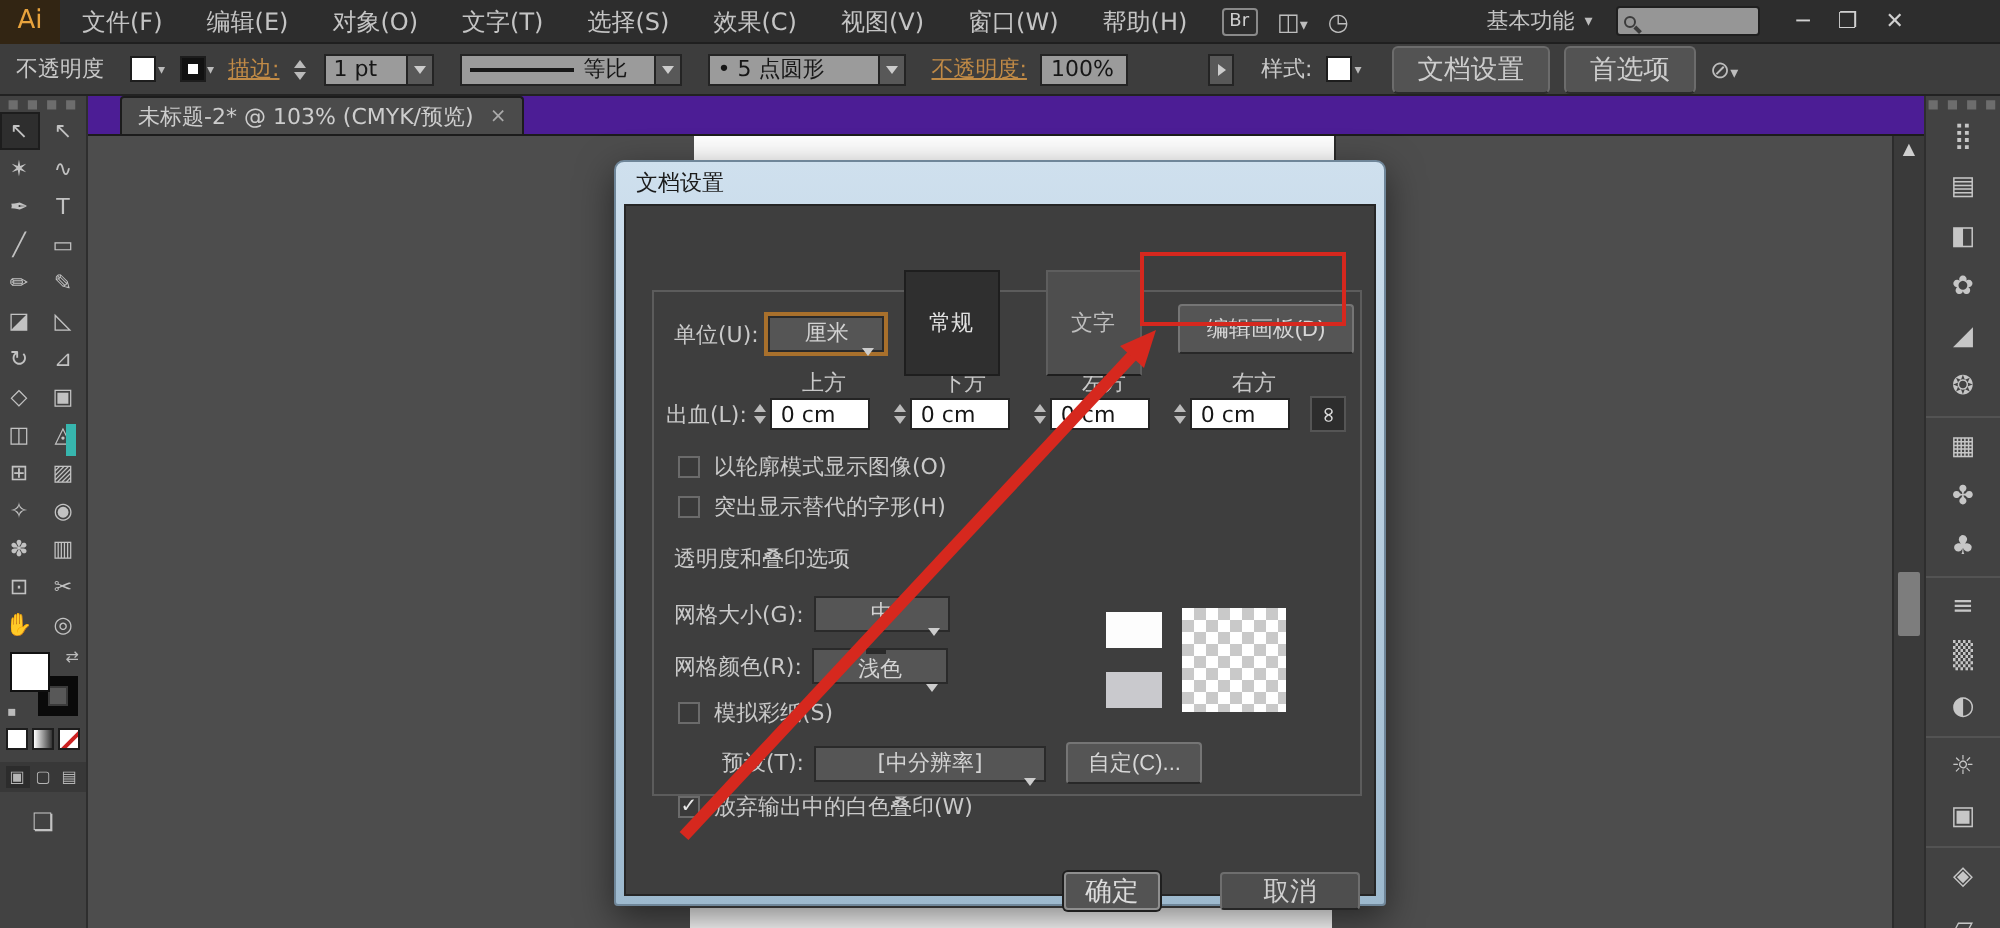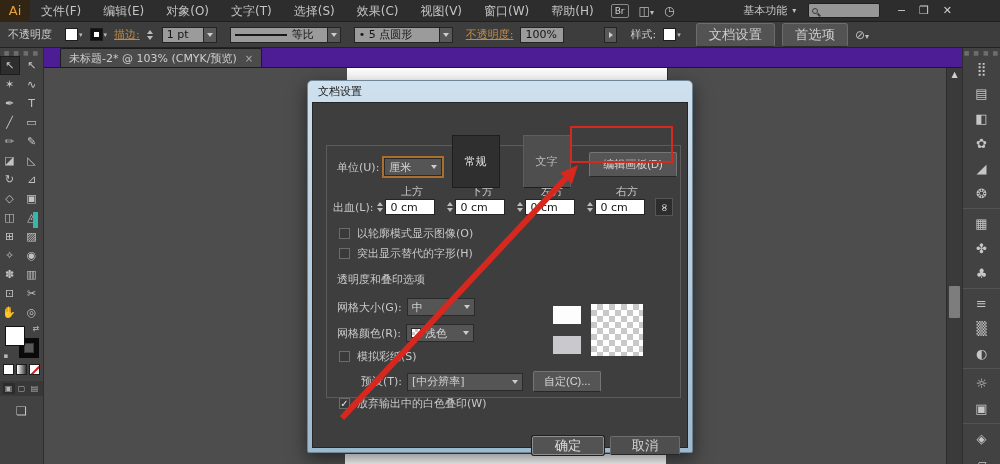--- a/index.html
+++ b/index.html
@@ -90,35 +90,35 @@
   .dialog { position:absolute; left:307px; top:80px; width:386px; height:373px; background:linear-gradient(180deg,#cfe0ee,#9db9ce); border:1px solid #6f8699; border-radius:5px 5px 2px 2px; box-shadow:0 6px 18px rgba(0,0,0,.5); }
   .dlg-title { height:21px; line-height:21px; padding-left:10px; color:#1b1b1b; font-size:11px; }
   .dlg-body { position:absolute; left:4px; top:21px; right:4px; bottom:4px; background:#3e3e3e; border:1px solid #262626; }
   .groupbox { position:absolute; left:13px; top:42px; width:355px; height:253px; border:1px solid #5c5c5c; }
   .dlg-tabs { position:absolute; left:0; top:32px; width:100%; display:flex; justify-content:center; gap:1px; z-index:2; }
   .dlg-tab { padding:18px 12px; font-size:11px;margin-left:22px; }
   .dlg-tab.active { background:#2f2f2f; border:1px solid #1e1e1e; color:#e2e2e2; }
   .dlg-tab.idle { background:#4e4e4e; border:1px solid #5e5e5e; border-bottom-color:#1e1e1e; color:#bdbdbd; }
   .drow { position:absolute; display:flex; align-items:center; }
   .dlabel { color:#c9c9c9; }
-  .ddd { background:#555; border:1px solid #2a2a2a; height:18px; display:inline-flex; align-items:center; color:#d3d3d3; padding:0 4px; position:relative; }
+  .ddd { background:#555; border:1px solid #2a2a2a; height:18px; display:inline-flex; align-items:center; color:#d3d3d3; padding:0 4px; position:relative;flex-direction:column; }
   .ddd .caret { margin-left:auto; width:0; height:0; border-left:3.5px solid transparent; border-right:3.5px solid transparent; border-top:4px solid #ccc; }
   .ddd.hl { box-shadow:0 0 0 2px #a8702c; }
   .dfield { background:#ffffff; border:1px solid #242424; color:#161616; height:16px; display:inline-flex; align-items:center; padding:0 4px; }
   .dbtn { background:#555; border:1px solid #757575; border-bottom-color:#282828; border-radius:2px; color:#d6d6d6; padding:2px 10px; font-size:11px; }
   .chk { width:11px; height:11px; background:#3a3a3a; border:1px solid #6b6b6b; display:inline-flex; align-items:center; justify-content:center; color:#e8e8e8; font-size:10px; margin-right:7px; }
   .bleedcol { position:absolute; color:#c9c9c9; font-size:11px; }
   .linkbtn { width:18px; height:18px; background:#2d2d2d; border:1px solid #555; color:#ddd; display:inline-flex; align-items:center; justify-content:center; }
   .linkbtn span { transform:rotate(90deg); font-size:11px; }
   .prev-white { position:absolute; left:226px; top:160px; width:28px; height:18px; background:#fdfdfd; }
   .prev-gray { position:absolute; left:226px; top:190px; width:28px; height:18px; background:#c9c9cd; }
   .prev-checker, .mini-checker { background-color:#fff; background-image:linear-gradient(45deg,#c9c9c9 25%,transparent 25%,transparent 75%,#c9c9c9 75%),linear-gradient(45deg,#c9c9c9 25%,transparent 25%,transparent 75%,#c9c9c9 75%); }
   .prev-checker { position:absolute; left:264px; top:158px; width:52px; height:52px; background-size:12px 12px; background-position:0 0,6px 6px; }
   .mini-checker { width:10px; height:10px; background-size:6px 6px; background-position:0 0,3px 3px; margin-right:4px; border:1px solid #2a2a2a; }
-  .okbtn { position:absolute; left:219px; top:333px; width:72px; height:19px; background:#535353; border:1px solid #8f8f8f; box-shadow:0 0 0 1px #1f1f1f; border-radius:2px; color:#dcdcdc; text-align:center; line-height:17px; }
+  .okbtn { position:absolute; left:219px; top:333px; width:48px; height:19px; background:#535353; border:1px solid #8f8f8f; box-shadow:0 0 0 1px #1f1f1f; border-radius:2px; color:#dcdcdc; text-align:center; line-height:17px; }
   .cancelbtn { position:absolute; left:297px; top:333px; width:70px; height:19px; background:#4e4e4e; border:1px solid #6e6e6e; border-bottom-color:#262626; border-radius:2px; color:#cfcfcf; text-align:center; line-height:17px; }
 
   
   .anno-rect { position:absolute; left:570px; top:126px; width:103px; height:37px; border:2px solid #d6281e; z-index:10; }
   .anno-svg { position:absolute; left:0; top:0; width:1000px; height:464px; pointer-events:none; z-index:9; }
 </style>
 </head>
 <body>
 
 <div id="app">

